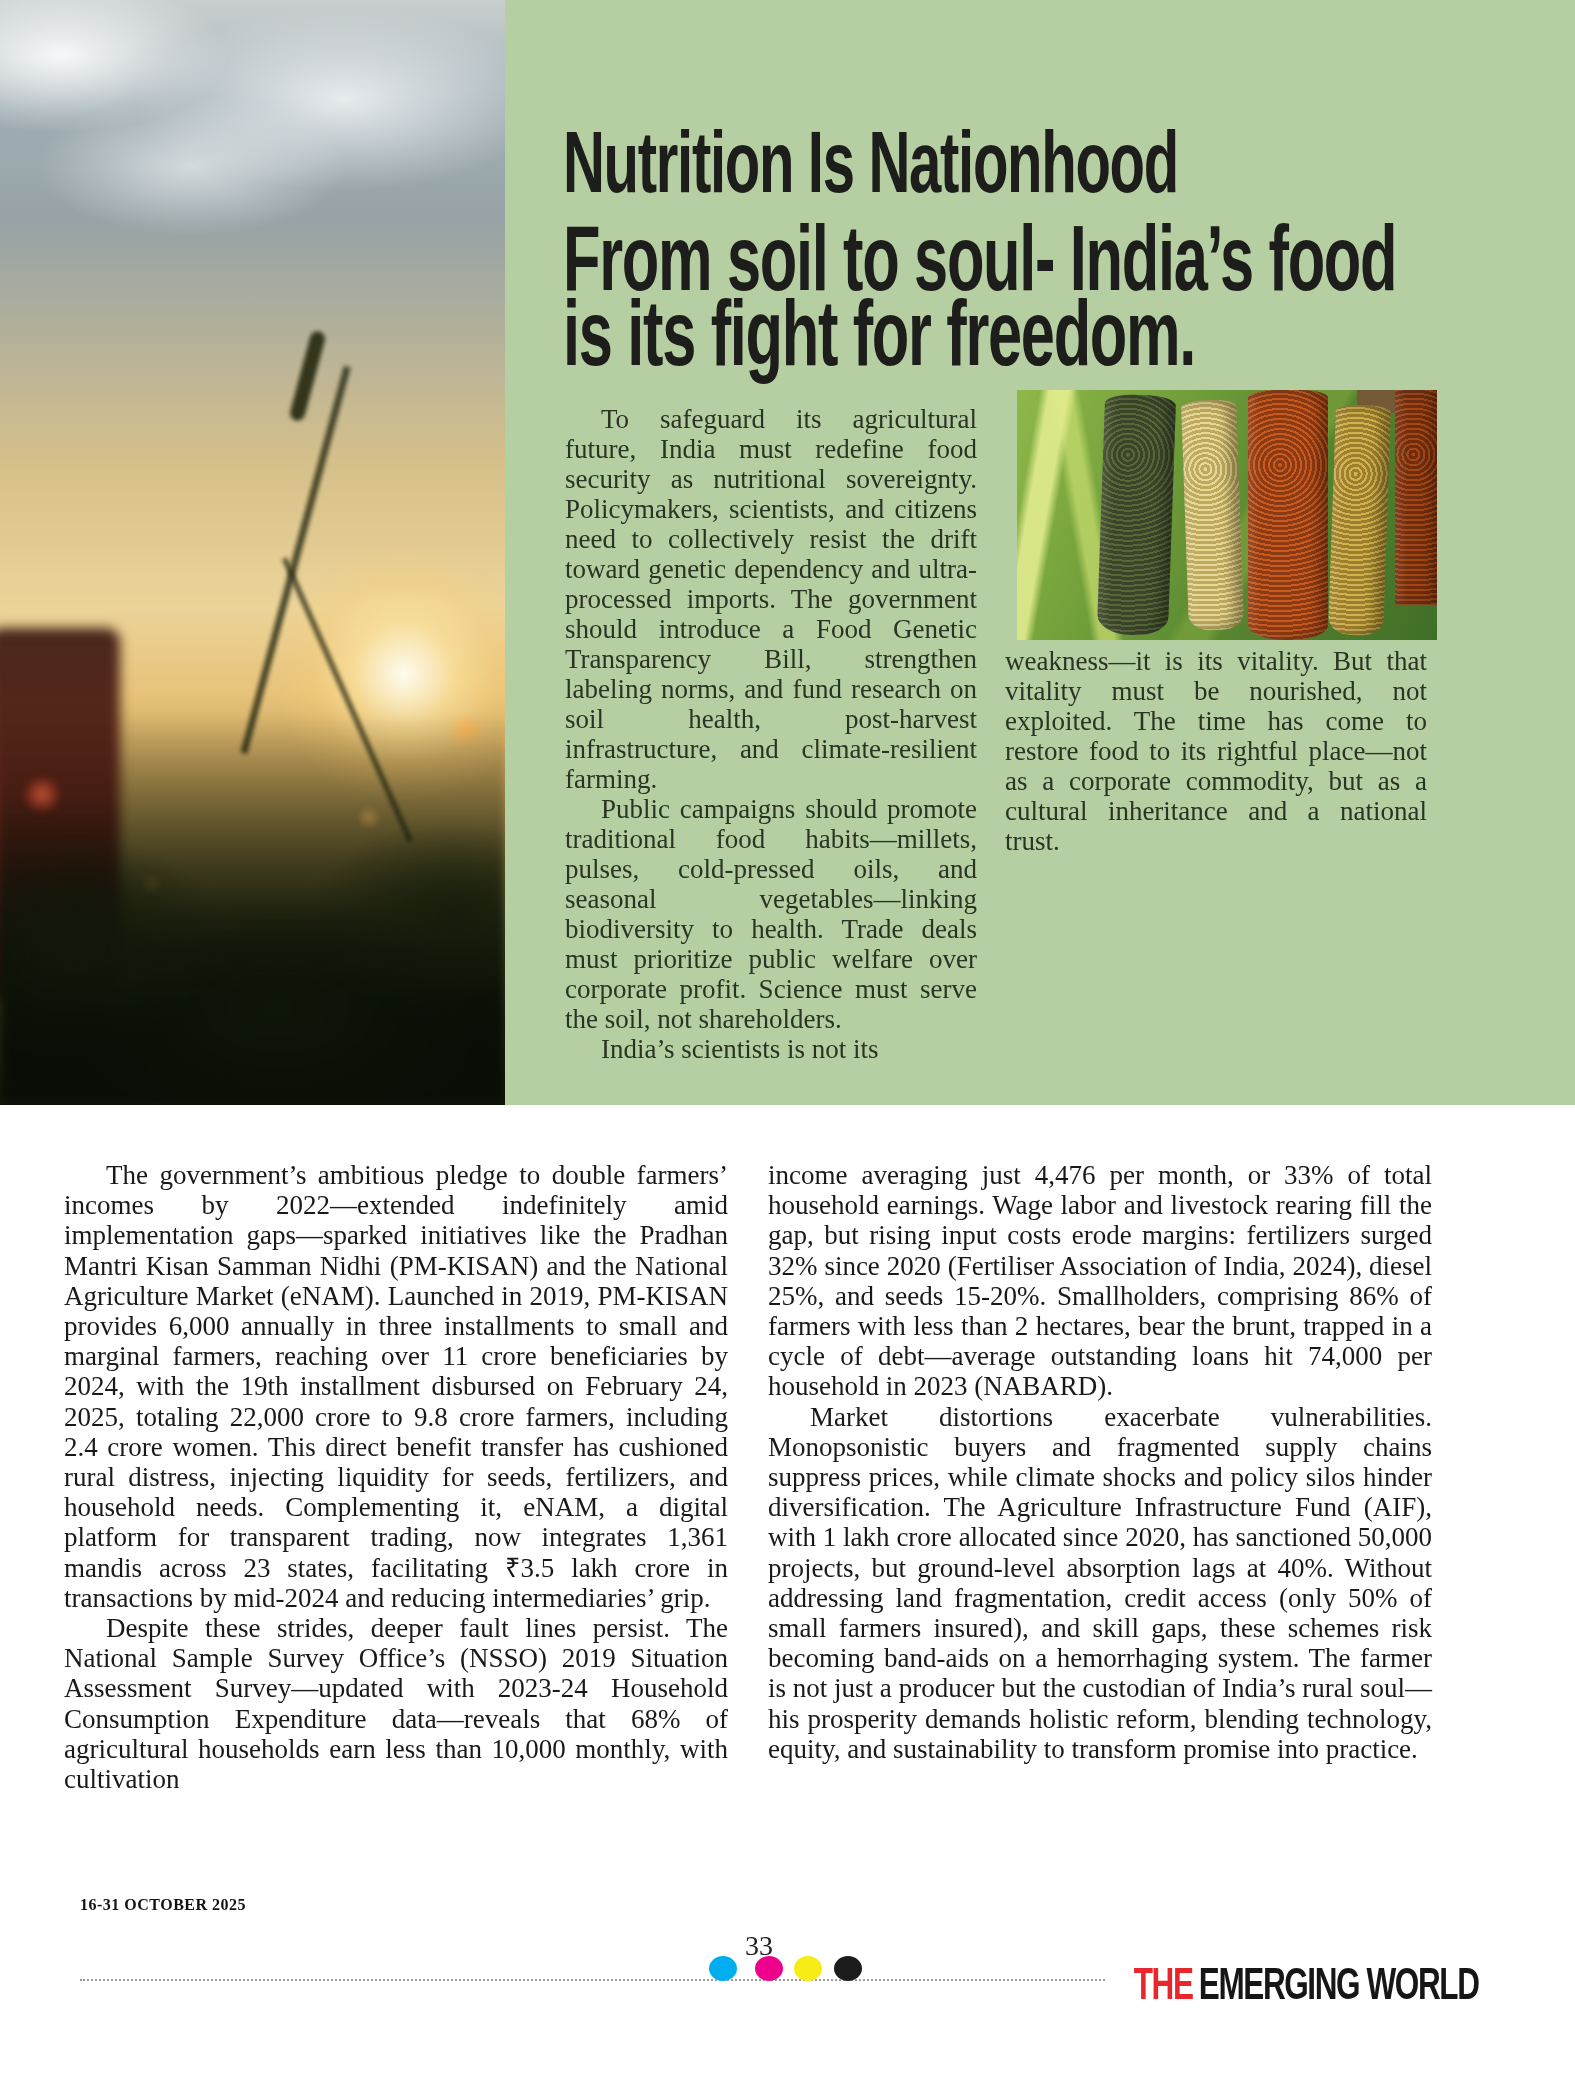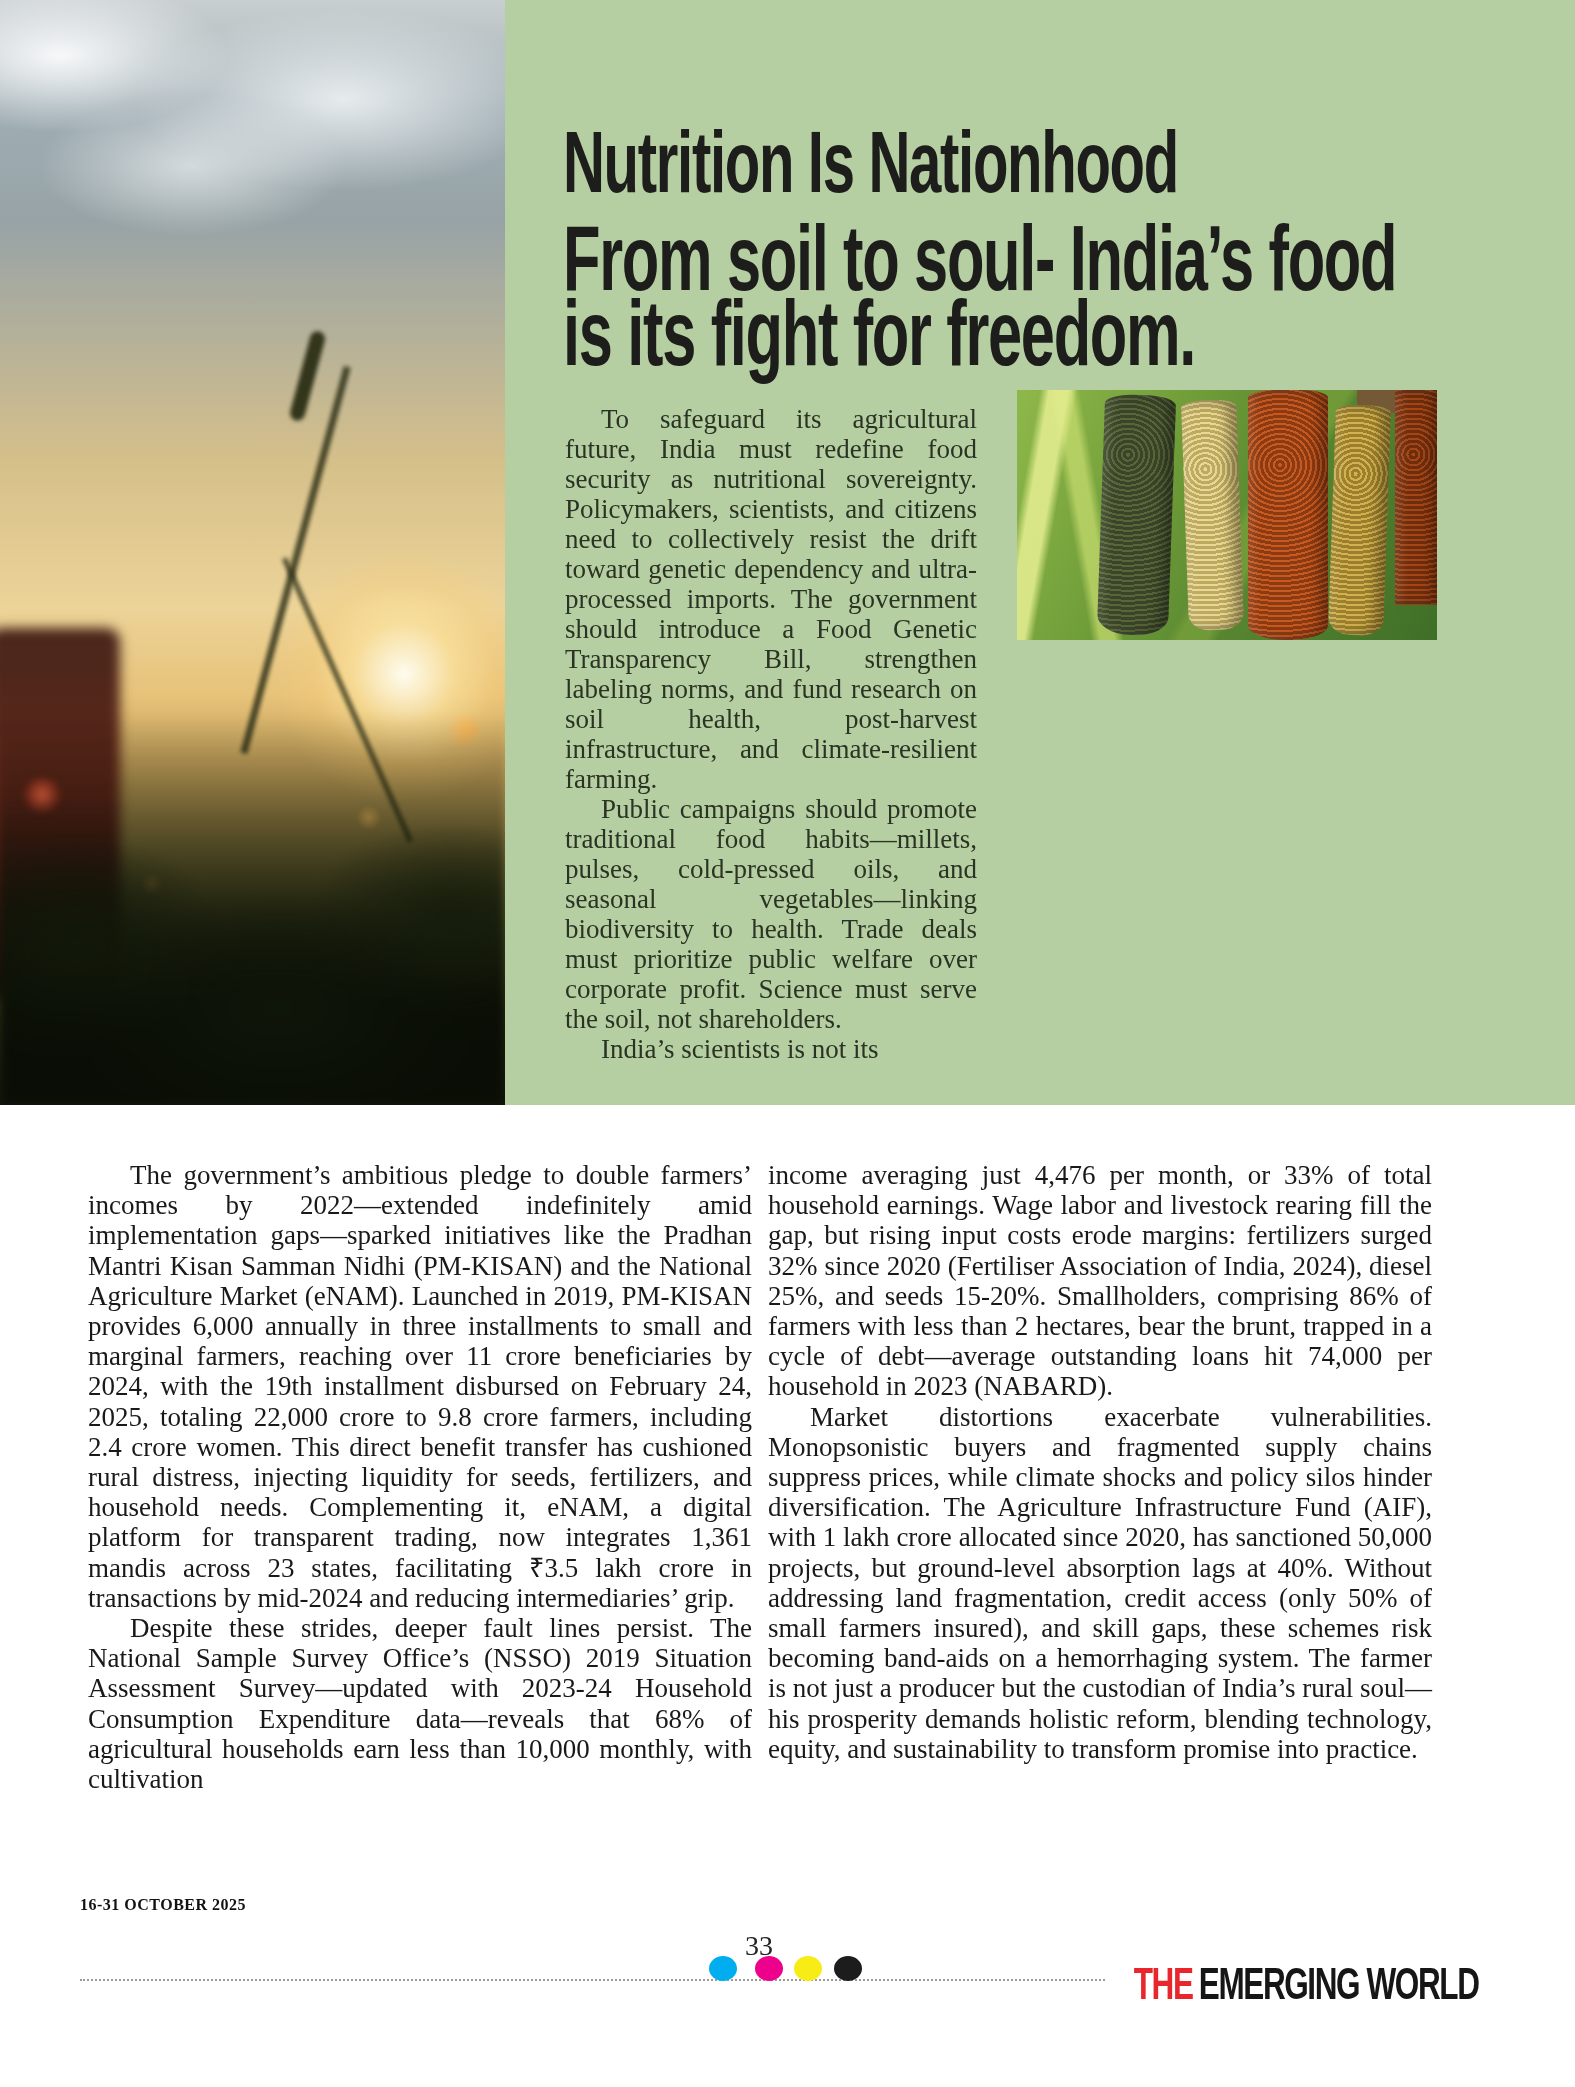--- a/index.html
+++ b/index.html
@@ -65,21 +65,21 @@
     background:repeating-radial-gradient(circle at 40% 30%, #c65a20 0 2px, #8c3a12 2px 5px);}
   .cl-gold{left:75%;top:6%;width:13%;height:92%;border-radius:45% 45% 40% 40%/3% 3% 7% 7%;
     background:repeating-radial-gradient(circle at 40% 30%, #d2b24e 0 2px, #9c7f2e 2px 5px);transform:rotate(2deg);}
   .cl-rust2{left:90%;top:0;width:11%;height:86%;
     background:repeating-radial-gradient(circle at 40% 30%, #a34716 0 2px, #6f2d0e 2px 5px);}
   .hand{position:absolute;right:3%;top:0;width:16%;height:9%;border-radius:0 0 45% 45%;
     background:#7a5238;opacity:.85;}
 
   
   .acol{position:absolute;font-size:27px;line-height:30.2px;text-align:justify;color:#191919;}
-  #acol-left{left:88px;top:1160px;width:664px;}
+  #acol-left{left:64px;top:1160px;width:664px;}
   #acol-right{left:768px;top:1160px;width:664px;}
   .acol p{margin:0;}
   .acol p.ind{text-indent:42px;}
 
   
   .f-rule{position:absolute;left:80px;top:1979px;width:1025px;height:0;border-top:2px dotted #9a9a9a;}
   .dot{position:absolute;top:1956px;width:28px;height:25px;border-radius:50%;}
   .dot-c{left:709px;background:#00aeef;}
   .dot-m{left:755px;background:#ec008c;}
   .dot-y{left:794px;background:#f8ec17;}
@@ -121,20 +121,21 @@
     <div class="millet">
       <div class="hand"></div>
       <div class="cluster cl-dark"></div>
       <div class="cluster cl-cream"></div>
       <div class="cluster cl-rust"></div>
       <div class="cluster cl-gold"></div>
       <div class="cluster cl-rust2"></div>
     </div>
 
     <div class="fcol" id="fcol-right">
+      <p>weakness—it is its vitality. But that vitality must be nourished, not exploited. The time has come to restore food to its rightful place—not as a corporate commodity, but as a cultural inheritance and a national trust.</p>
     </div>
   </div>
 
   <div class="acol" id="acol-left">
     <p class="ind">The government’s ambitious pledge to double farmers’ incomes by 2022—extended indefinitely amid implementation gaps—sparked initiatives like the Pradhan Mantri Kisan Samman Nidhi (PM-KISAN) and the National Agriculture Market (eNAM). Launched in 2019, PM-KISAN provides 6,000 annually in three installments to small and marginal farmers, reaching over 11 crore beneficiaries by 2024, with the 19th installment disbursed on February 24, 2025, totaling 22,000 crore to 9.8 crore farmers, including 2.4 crore women. This direct benefit transfer has cushioned rural distress, injecting liquidity for seeds, fertilizers, and household needs. Complementing it, eNAM, a digital platform for transparent trading, now integrates 1,361 mandis across 23 states, facilitating ₹3.5 lakh crore in transactions by mid-2024 and reducing intermediaries’ grip.</p>
     <p class="ind">Despite these strides, deeper fault lines persist. The National Sample Survey Office’s (NSSO) 2019 Situation Assessment Survey—updated with 2023-24 Household Consumption Expenditure data—reveals that 68% of agricultural households earn less than 10,000 monthly, with cultivation</p>
   </div>
   <div class="acol" id="acol-right">
     <p>income averaging just 4,476 per month, or 33% of total household earnings. Wage labor and livestock rearing fill the gap, but rising input costs erode margins: fertilizers surged 32% since 2020 (Fertiliser Association of India, 2024), diesel 25%, and seeds 15-20%. Smallholders, comprising 86% of farmers with less than 2 hectares, bear the brunt, trapped in a cycle of debt—average outstanding loans hit 74,000 per household in 2023 (NABARD).</p>
     <p class="ind">Market distortions exacerbate vulnerabilities. Monopsonistic buyers and fragmented supply chains suppress prices, while climate shocks and policy silos hinder diversification. The Agriculture Infrastructure Fund (AIF), with 1 lakh crore allocated since 2020, has sanctioned 50,000 projects, but ground-level absorption lags at 40%. Without addressing land fragmentation, credit access (only 50% of small farmers insured), and skill gaps, these schemes risk becoming band-aids on a hemorrhaging system. The farmer is not just a producer but the custodian of India’s rural soul—his prosperity demands holistic reform, blending technology, equity, and sustainability to transform promise into practice.</p>

